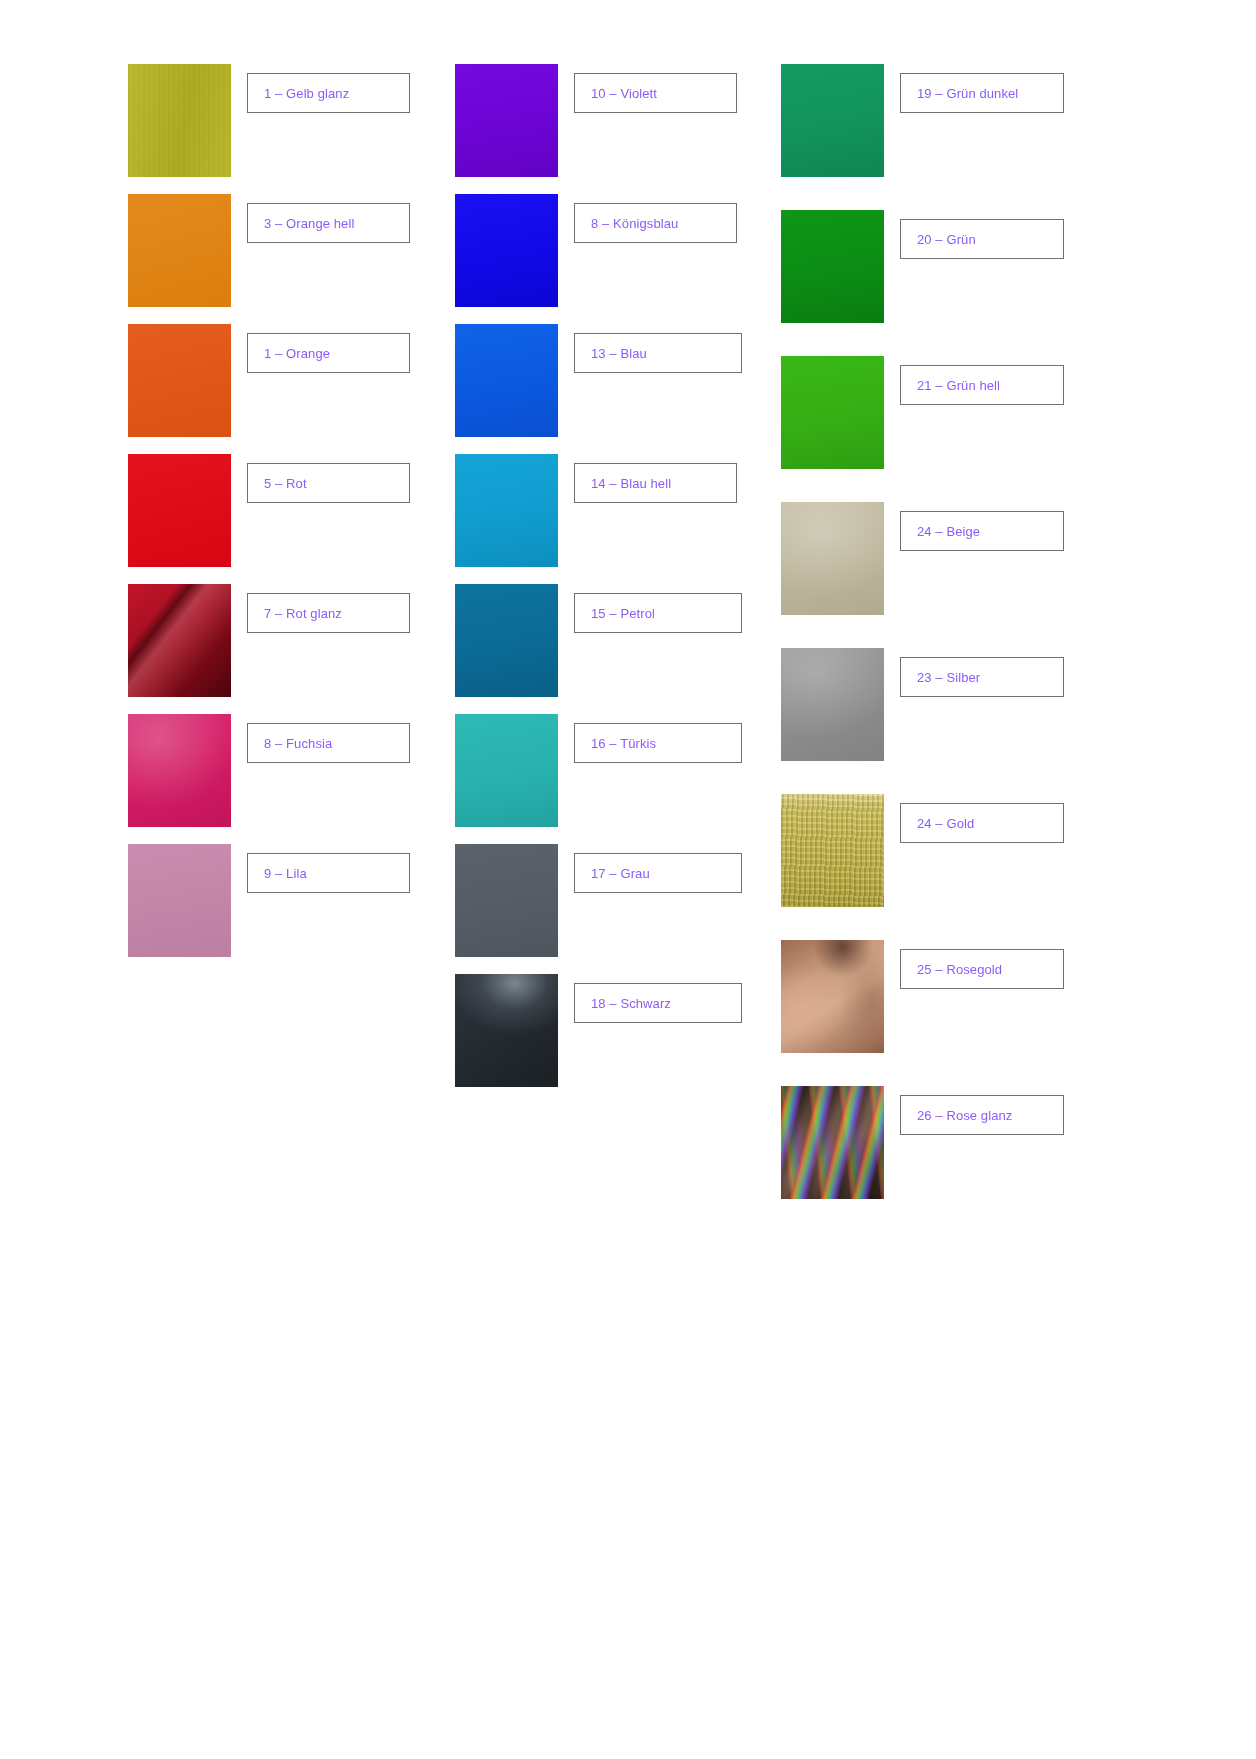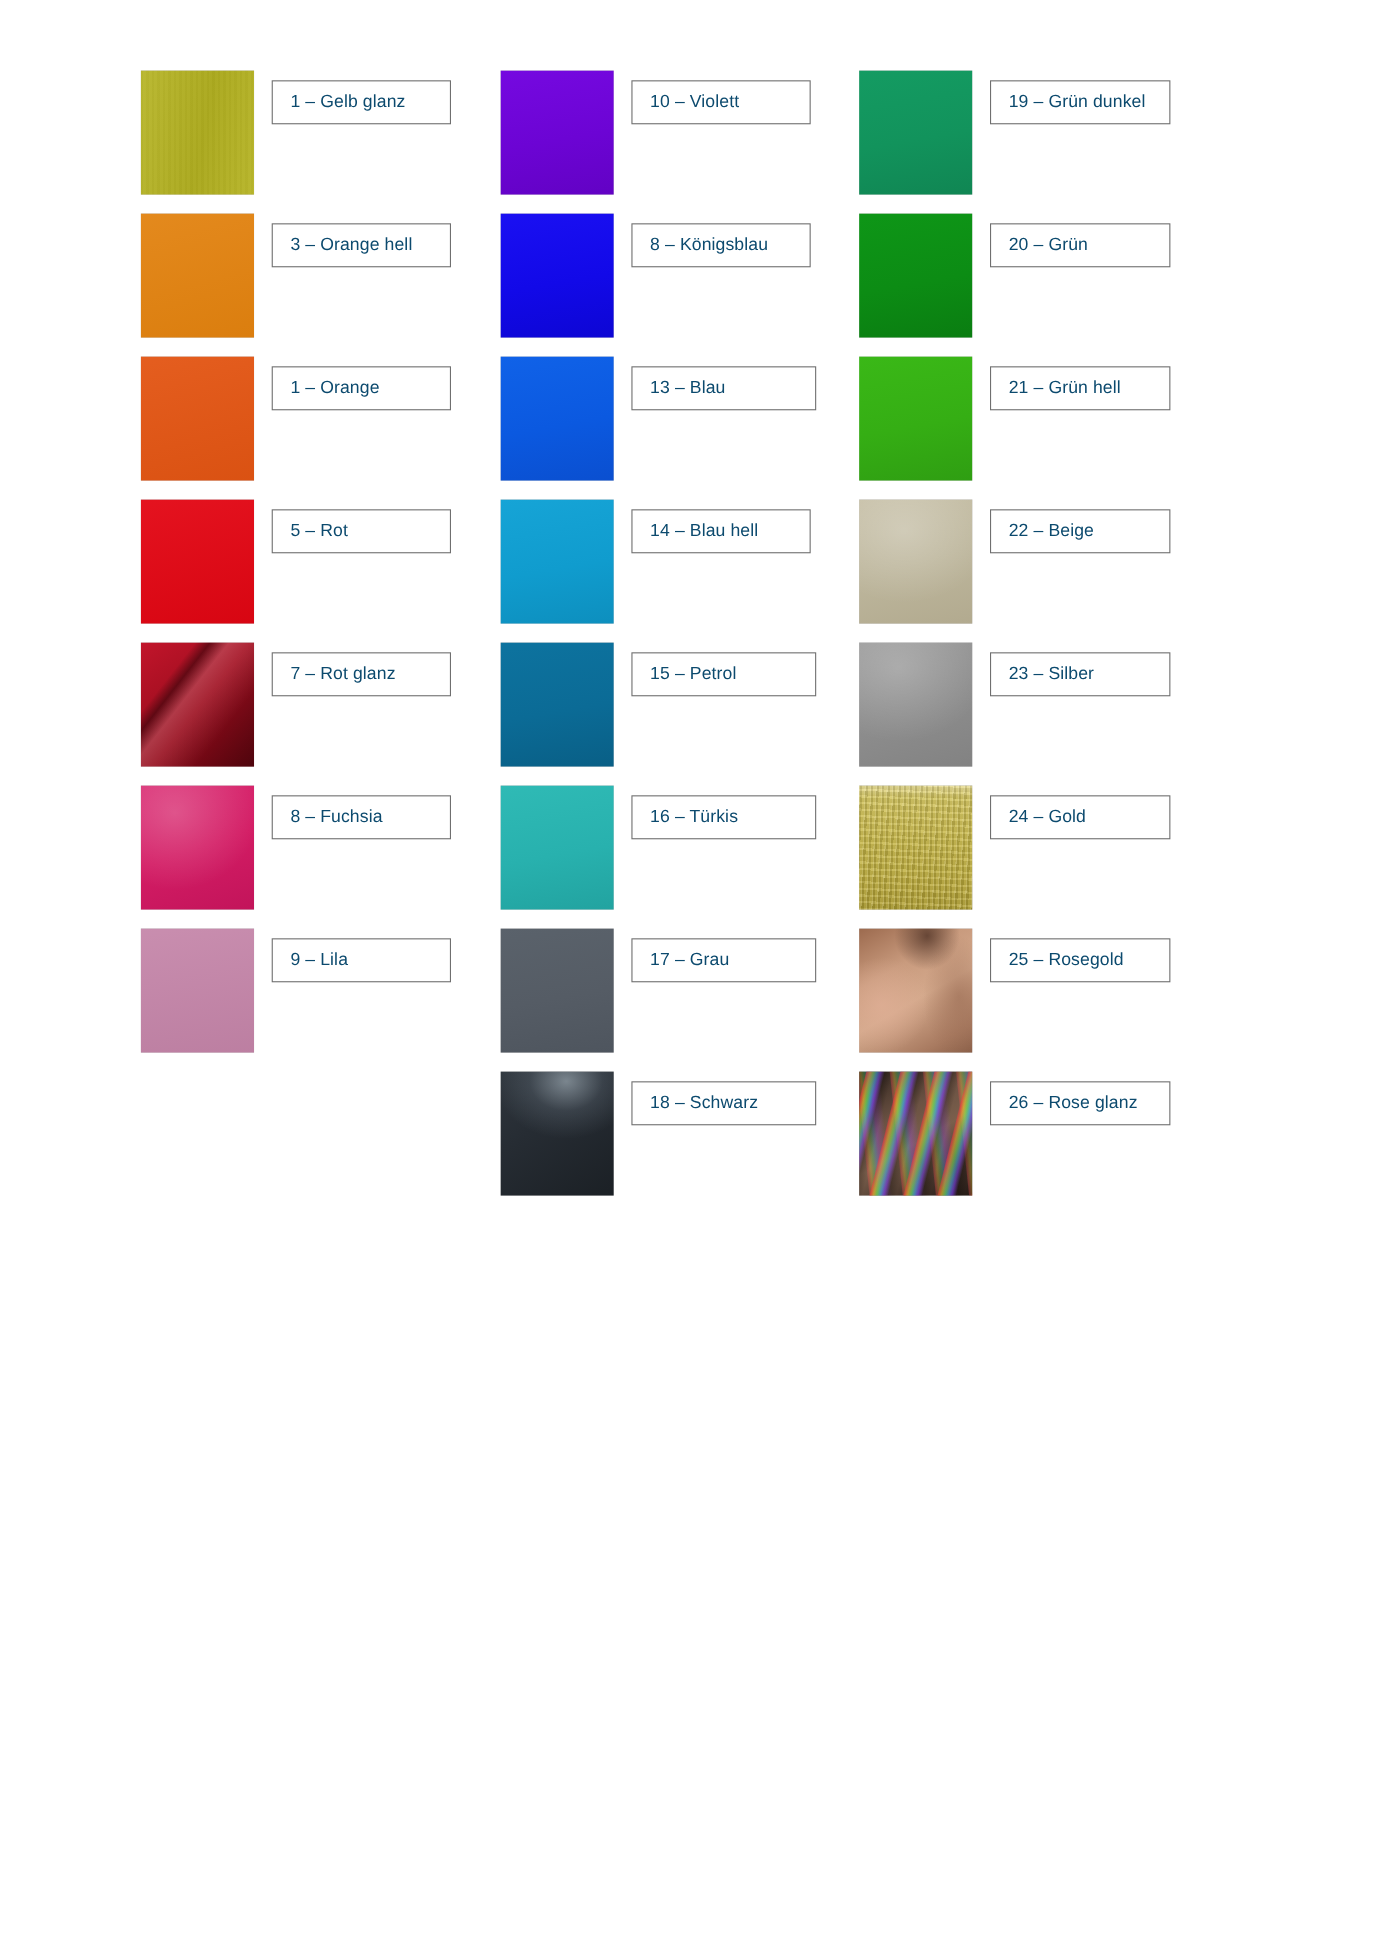--- a/index.html
+++ b/index.html
@@ -30,21 +30,21 @@
     align-items: flex-start;
     gap: 0px;
   }
   .column {
     display: flex;
     flex-direction: column;
     gap: 0px;
   }
   .col-1 { width: 327px; }
   .col-2 { width: 326px; }
-  .col-3 { width: 347px; }
+  .col-3 { width: 347px; gap: 16px; }
 
   .entry {
     position: relative;
     height: 130px;
     display: flex;
     flex-direction: row;
     align-items: flex-start;
   }
   .swatch {
     width: 103px;
@@ -64,22 +64,22 @@
     height: 40px;
     box-sizing: border-box;
     border: 1.3px solid #6f6f6f;
     background: #ffffff;
     display: flex;
     align-items: center;
     padding: 0 16px;
     white-space: nowrap;
   }
   .labeltext {
-    font-size: 16px;
-    color: #0c4a6e;
+    font-size: 13px;
+    color: #8b5cf6;
     letter-spacing: 0.1px;
     font-family: "Liberation Sans", sans-serif;
   }
   
   .col-1 .labelbox { width: 163px; }
   .col-2 .labelbox { width: 163px; margin-left: 16px; }
   .col-3 .labelbox { width: 163px; }
   .col-1 .entry:nth-child(1) .labelbox,
   .col-1 .entry:nth-child(2) .labelbox,
   .col-1 .entry:nth-child(3) .labelbox,
@@ -301,21 +301,21 @@
         </div>
       </div>
 
       <div class="entry">
         <div class="swatch">
           <div class="tex" style="background:
             radial-gradient(ellipse 120% 90% at 40% 25%, rgba(255,255,255,0.25) 0%, rgba(255,255,255,0) 65%),
             linear-gradient(165deg, #c6bfa6 0%, #bdb69c 50%, #b2aa8f 100%);"></div>
         </div>
         <div class="labelbox">
-          <span class="labeltext">22 – Beige</span>
+          <span class="labeltext">24 – Beige</span>
         </div>
       </div>
 
       <div class="entry">
         <div class="swatch">
           <div class="tex" style="background:
             radial-gradient(ellipse 130% 100% at 35% 20%, rgba(255,255,255,0.22) 0%, rgba(255,255,255,0) 60%),
             linear-gradient(160deg, #9a9a9a 0%, #8e8e8e 48%, #828282 100%);"></div>
         </div>
         <div class="labelbox">

